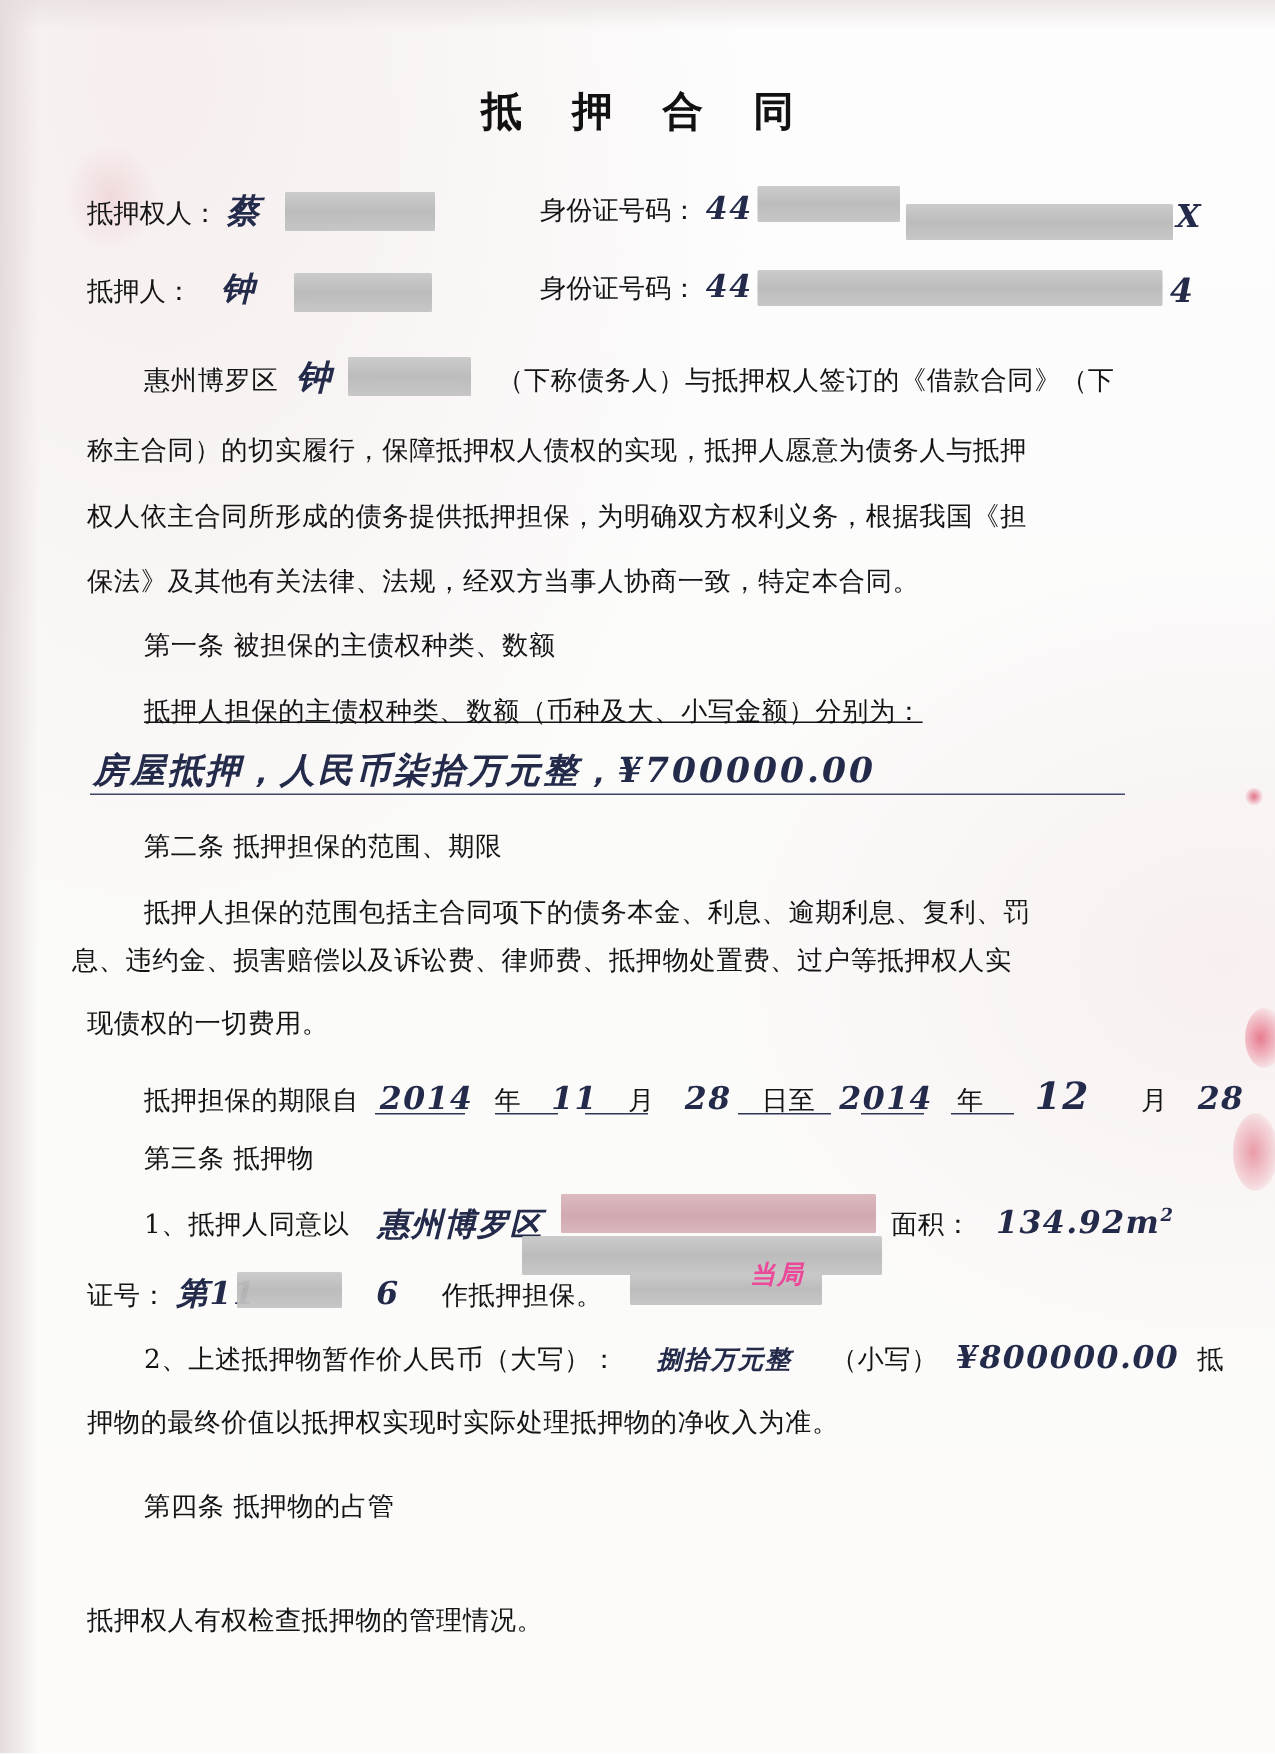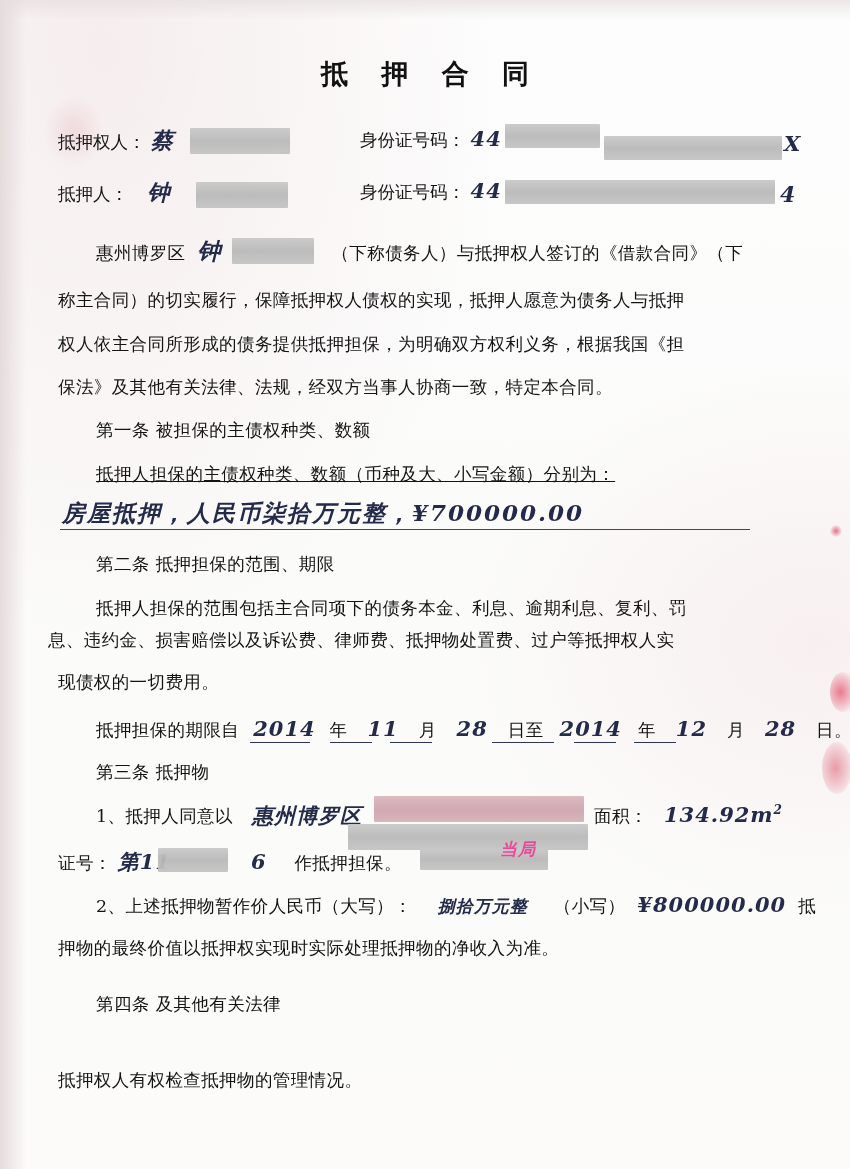--- a/index.html
+++ b/index.html
@@ -222,21 +222,21 @@
   <div class="pline" style="left:96px; top:716px;">
     <span>抵押担保的期限自</span>
     <span class="hand" style="font-size:21px; margin:0 8px;">2014</span>
     <span>年</span>
     <span class="hand" style="font-size:21px; margin:0 14px;">11</span>
     <span>月</span>
     <span class="hand" style="font-size:21px; margin:0 14px;">28</span>
     <span>日至</span>
     <span class="hand" style="font-size:21px; margin:0 10px;">2014</span>
     <span>年</span>
-    <span class="hand" style="font-size:21px; margin:0 14px;">12</span>
+    <span class="hand" style="font-size:25px; margin:0 28px;">12</span>
     <span>月</span>
     <span class="hand" style="font-size:21px; margin:0 14px;">28</span>
     <span>日。</span>
   </div>
   <div class="uline" style="left:250px; top:742px; width:60px;"></div>
   <div class="uline" style="left:330px; top:742px; width:42px;"></div>
   <div class="uline" style="left:390px; top:742px; width:42px;"></div>
   <div class="uline" style="left:492px; top:742px; width:62px;"></div>
   <div class="uline" style="left:574px; top:742px; width:42px;"></div>
   <div class="uline" style="left:634px; top:742px; width:42px;"></div>
@@ -266,16 +266,16 @@
 
   <div class="pline" style="left:96px; top:892px;">
     <span>2、上述抵押物暂作价人民币（大写）：</span>
     <span class="hand" style="font-size:17px; margin:0 20px;">捌拾万元整</span>
     <span>（小写）</span>
     <span class="hand" style="font-size:21px; margin:0 6px;">¥800000.00</span>
     <span>抵</span>
   </div>
   <div class="pline" style="left:58px; top:936px;">押物的最终价值以抵押权实现时实际处理抵押物的净收入为准。</div>
 
-  <div class="pline" style="left:96px; top:992px;">第四条   及其他有关法律</div>
+  <div class="pline" style="left:96px; top:992px;">第四条   抵押物的占管</div>
   <div class="pline" style="left:58px; top:1068px;">抵押权人有权检查抵押物的管理情况。</div>
 
 </div>
 
 </body></html>

